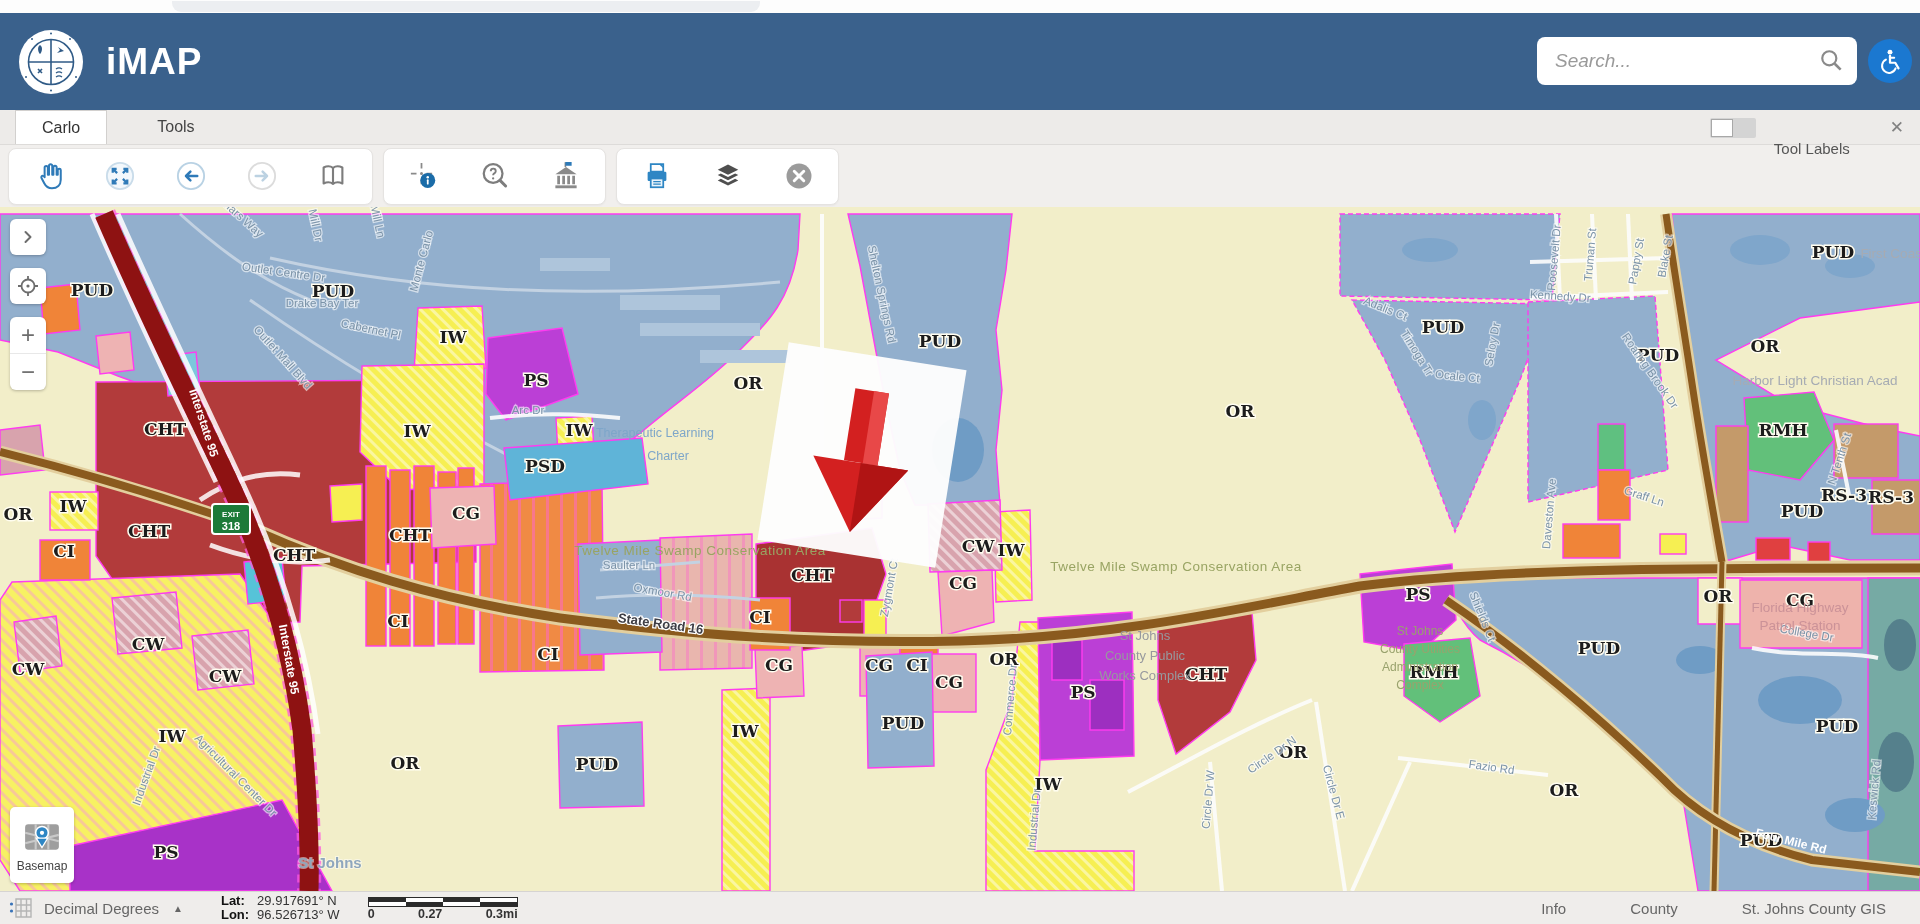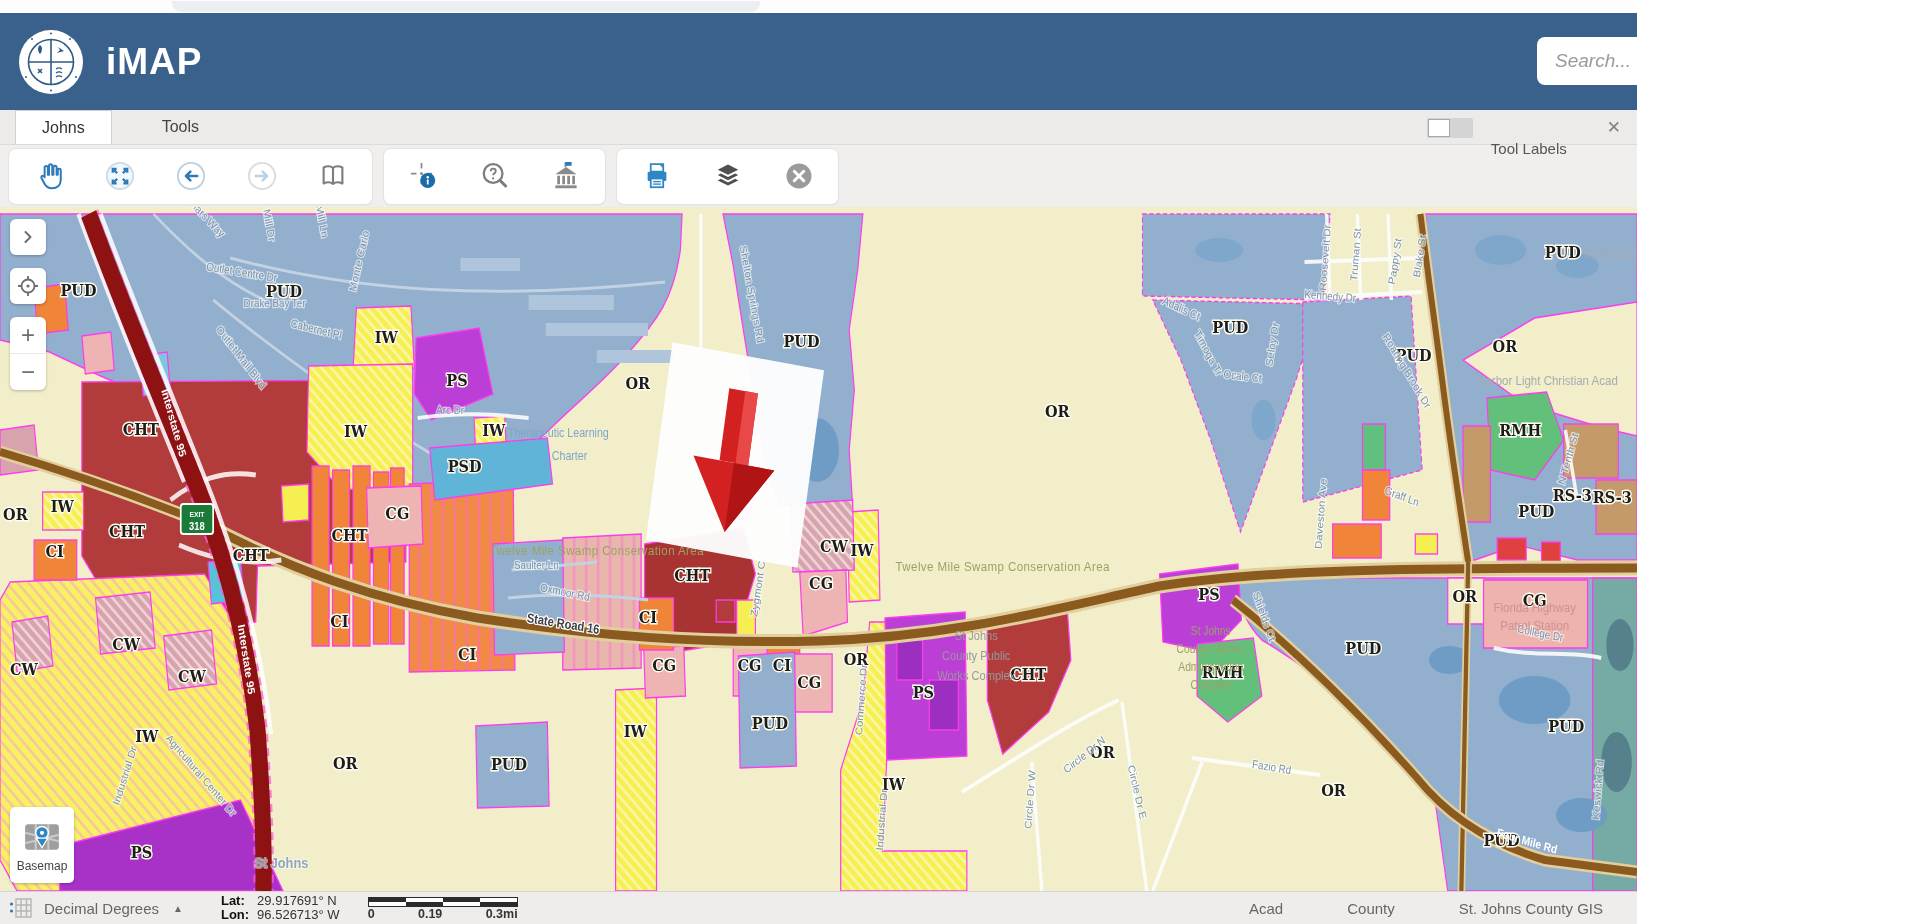--- a/index.html
+++ b/index.html
@@ -1,16 +1,16 @@
 <!DOCTYPE html>
 <html><head>
 <meta charset="utf-8">
 <style>
   html,body{margin:0;padding:0;background:#fff;font-family:"Liberation Sans",sans-serif;}
-  .app{width:1637px;height:924px;overflow:hidden;position:relative;background:#fff;}
+  .app{width:1920px;height:924px;overflow:hidden;position:relative;background:#fff;}
   
   .top-strip{height:13px;background:#fdfdfd;position:relative;}
   .top-strip .pill{position:absolute;left:172px;top:1px;width:588px;height:11px;background:#eceef1;border-radius:0 0 9px 9px;}
   
   header{height:97px;background:#3a618c;display:flex;align-items:center;position:relative;}
   .seal{width:66px;height:66px;margin-left:18px;flex:0 0 auto;}
   .app-title{color:#fff;font-size:37px;font-weight:bold;letter-spacing:1px;margin-left:22px;}
   .search-wrap{position:absolute;left:1537px;top:24px;width:320px;height:48px;background:#fff;border-radius:8px;display:flex;align-items:center;}
   .search-wrap input{border:none;outline:none;flex:1;margin-left:16px;font-size:19px;font-style:italic;color:#a16207;font-family:"Liberation Sans",sans-serif;background:transparent;}
   .search-wrap input::placeholder{color:#9a9a9a;}
@@ -107,21 +107,21 @@
       <svg width="28" height="28" viewBox="0 0 24 24">
         <circle cx="12" cy="4.4" r="2.1" fill="#fff"></circle>
         <path d="M12 7.5v6h4.5l2.8 4.8" stroke="#fff" stroke-width="1.9" fill="none" stroke-linecap="round" stroke-linejoin="round"></path>
         <path d="M12 8.5h-0.2 M8.5 10.8a6 6 0 1 0 8.3 7.5" stroke="#fff" stroke-width="1.7" fill="none" stroke-linecap="round"></path>
         <path d="M12 9.2h3.6" stroke="#fff" stroke-width="1.7" stroke-linecap="round"></path>
       </svg>
     </div>
   </header>
 
   <div class="tabbar">
-    <div class="tab active">Johns</div>
+    <div class="tab active">Carlo</div>
     <div class="tab inactive">Tools</div>
     <div class="tabbar-right">
       <div class="toggle">
           <div class="knob"></div>
         </div>
       <div class="toggle-label">Tool Labels</div>
       <div class="close-x">✕</div>
     </div>
   </div>
 
@@ -602,23 +602,23 @@
           <div style="background:#fff"></div>
           <div style="background:#2b2b2b"></div>
           <div style="background:#fff"></div>
         <div style="background:#fff"></div>
           <div style="background:#2b2b2b"></div>
           <div style="background:#fff"></div>
           <div style="background:#2b2b2b"></div>
       </div>
       <div class="sb-labels">
         <span>0</span>
-        <span>0.19</span>
+        <span>0.27</span>
         <span>0.3mi</span>
       </div>
     </div>
     <div class="foot-links">
-      <span>Acad</span>
+      <span>Info</span>
       <span>County</span>
       <span>St. Johns County GIS</span>
     </div>
   </footer>
 </div>
 
 </body></html>

